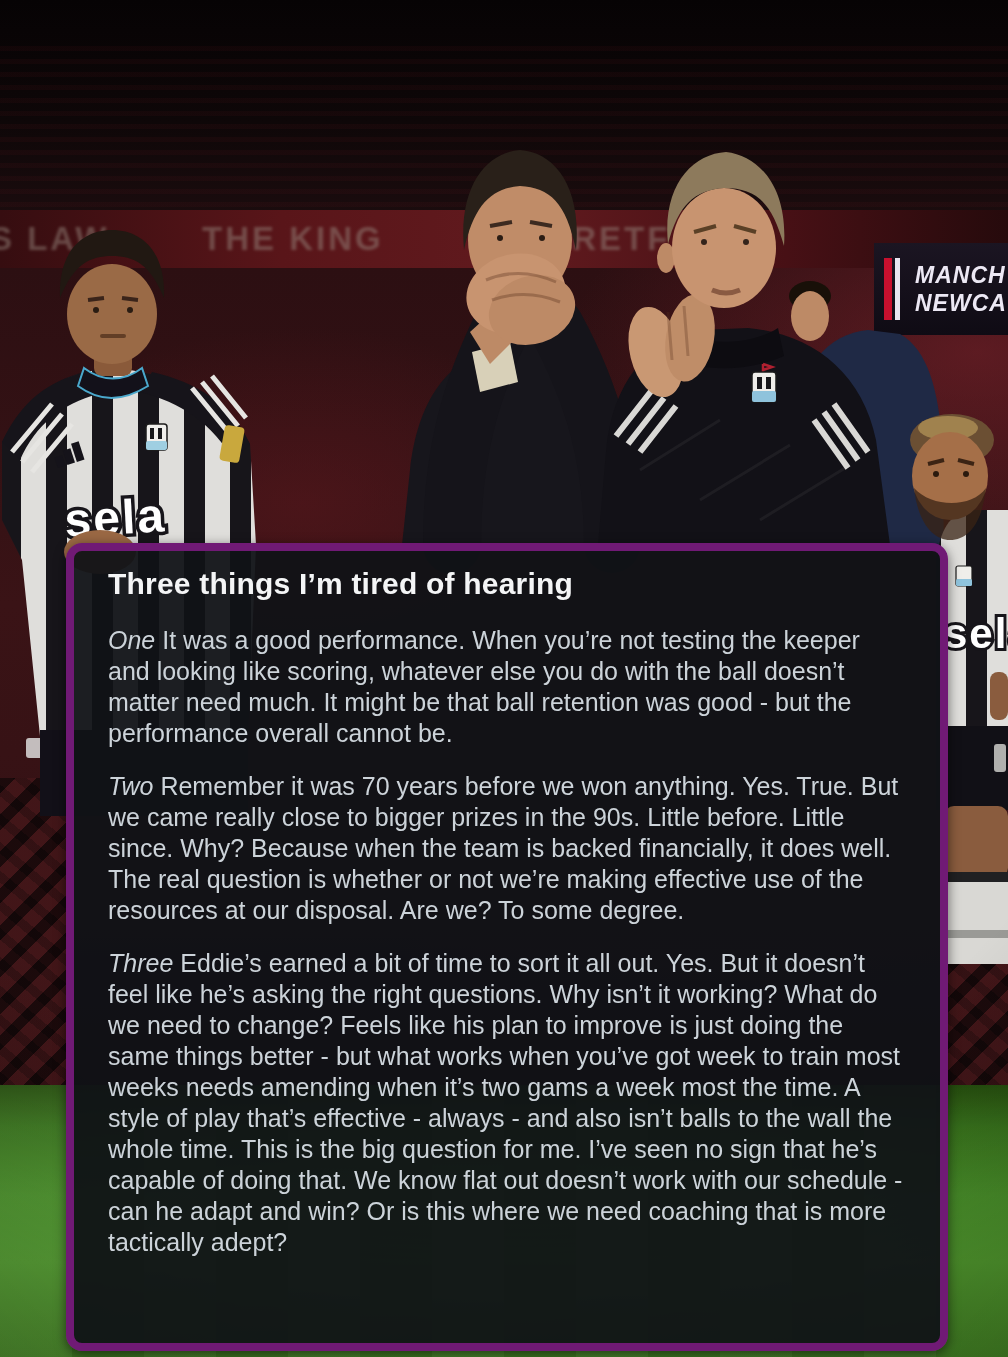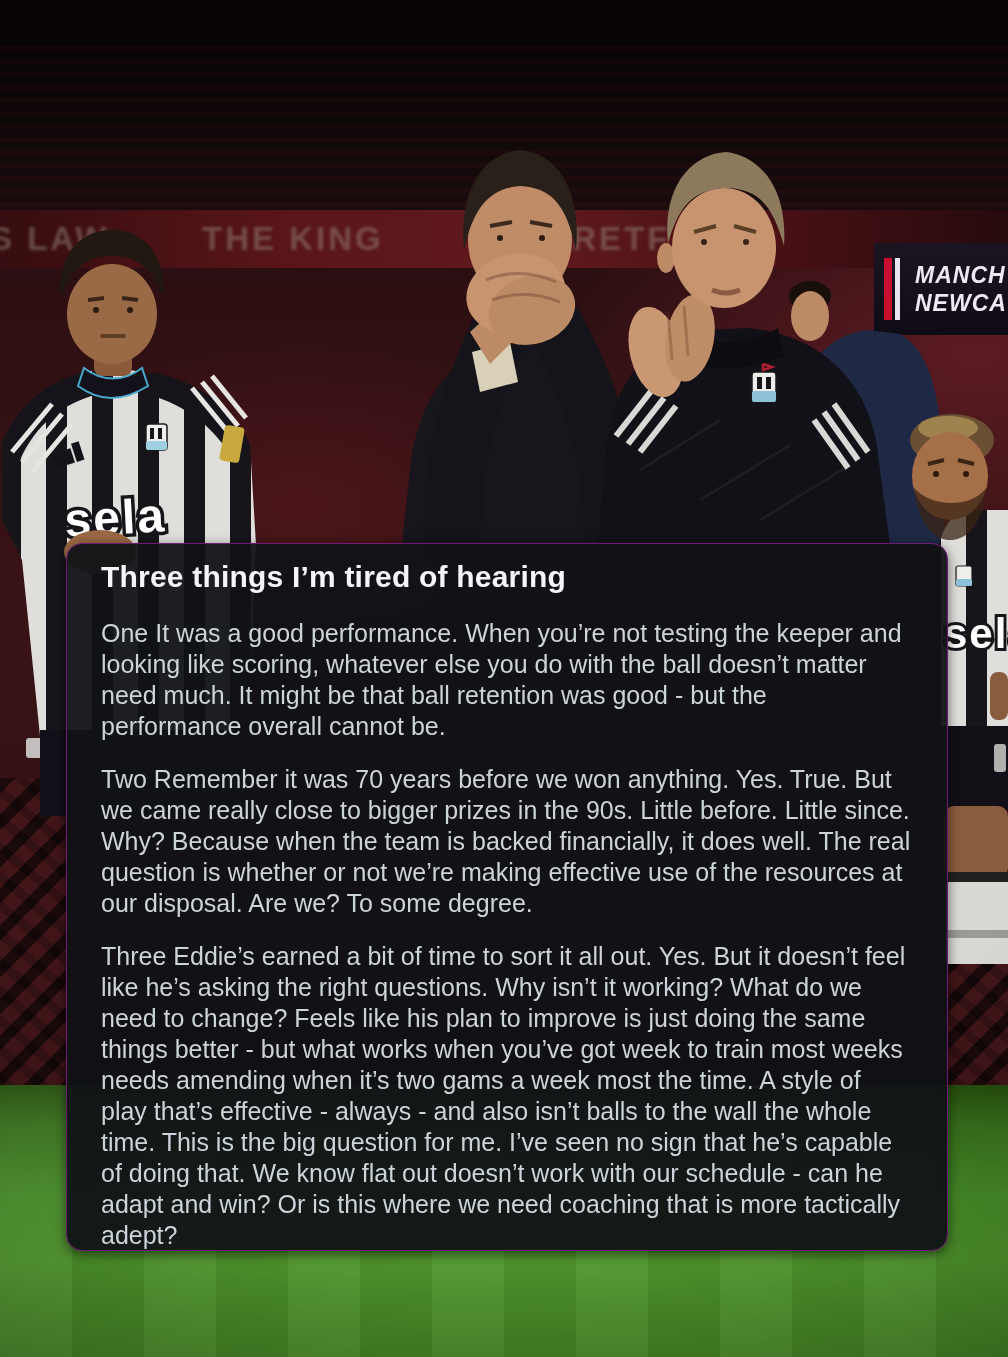--- a/index.html
+++ b/index.html
@@ -42,28 +42,28 @@
   .sb-text{font-weight:bold;font-style:italic;font-size:23px;line-height:28px;
        color:#ece8f4;letter-spacing:1px;filter:blur(.7px);white-space:nowrap;}
 
   
   #figures{left:0;top:0;width:1008px;height:1357px;}
 
   #vignette{left:0;top:0;width:1008px;height:1357px;pointer-events:none;
        background:radial-gradient(120% 90% at 50% 35%, rgba(0,0,0,0) 55%, rgba(0,0,0,.38) 100%);}
 
   
-  #card{left:66px;top:543px;width:882px;height:708px;box-sizing:border-box;
-       border:1px solid #701a75;border-radius:16px;
+  #card{left:66px;top:543px;width:882px;height:808px;box-sizing:border-box;
+       border:8px solid #701a75;border-radius:16px;
        background:rgba(16,18,22,.94);
        padding:12px 34px 10px;overflow:hidden;
        box-shadow:0 3px 12px rgba(0,0,0,.55);}
   .card-title{margin:4px 0 24px;font-size:30px;font-weight:bold;color:#f4f5f6;letter-spacing:.2px;}
   .card-p{margin:0 0 22px;font-size:25px;line-height:31px;color:#ccd3d9;}
-  .lead{margin-right:7px;}
+  .lead{font-style:italic;margin-right:7px;}
 </style>
 </head>
 <body>
 
 <div class="stage">
 
   <div class="layer" id="sky"></div>
   <div class="layer" id="seats-texture"></div>
 
   <div class="layer" id="banner">

